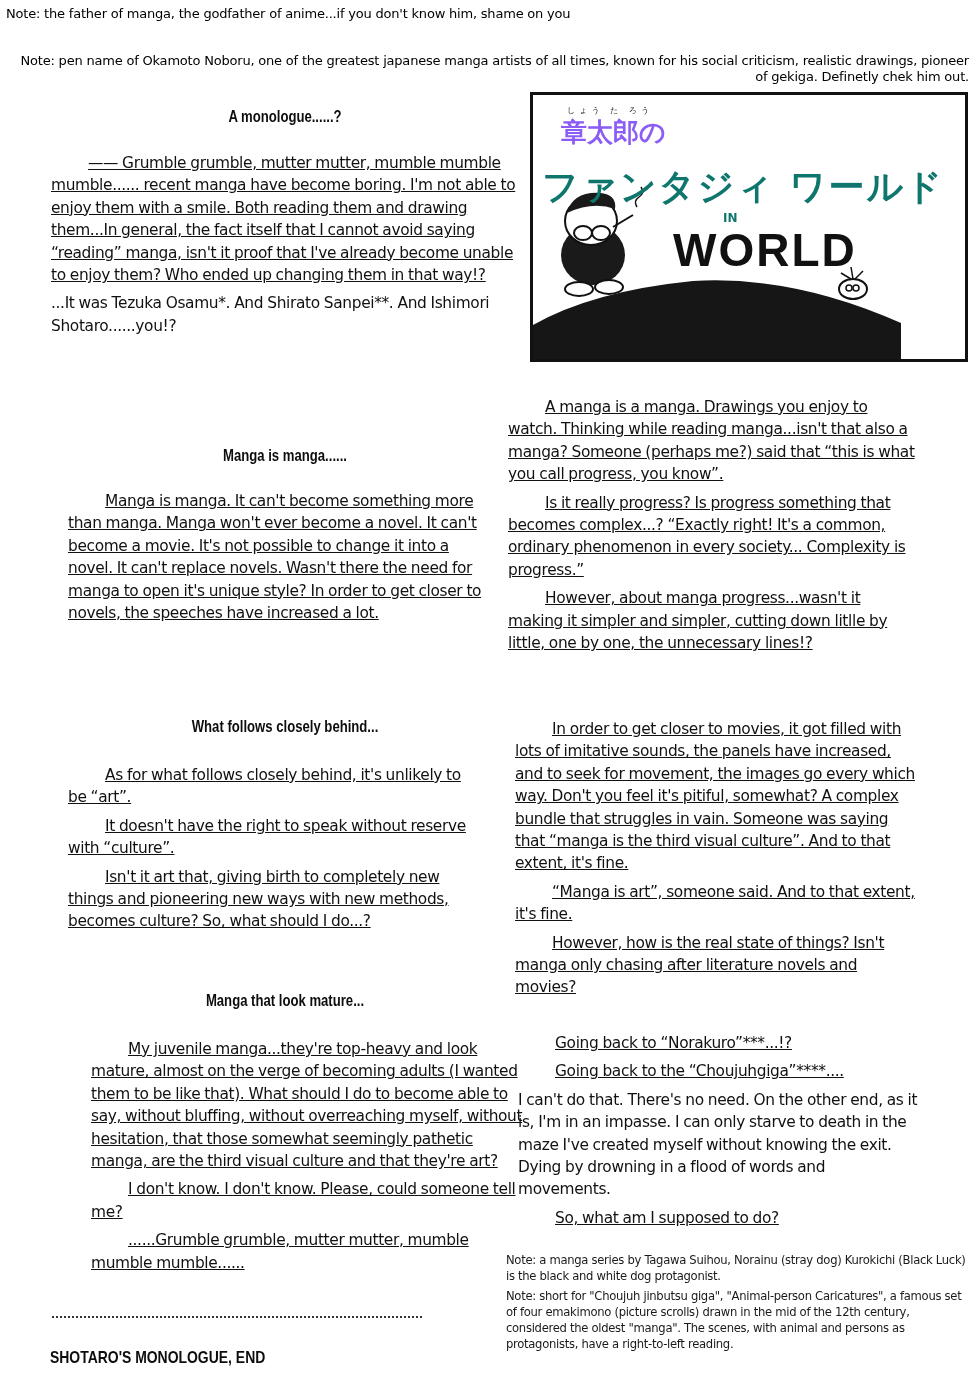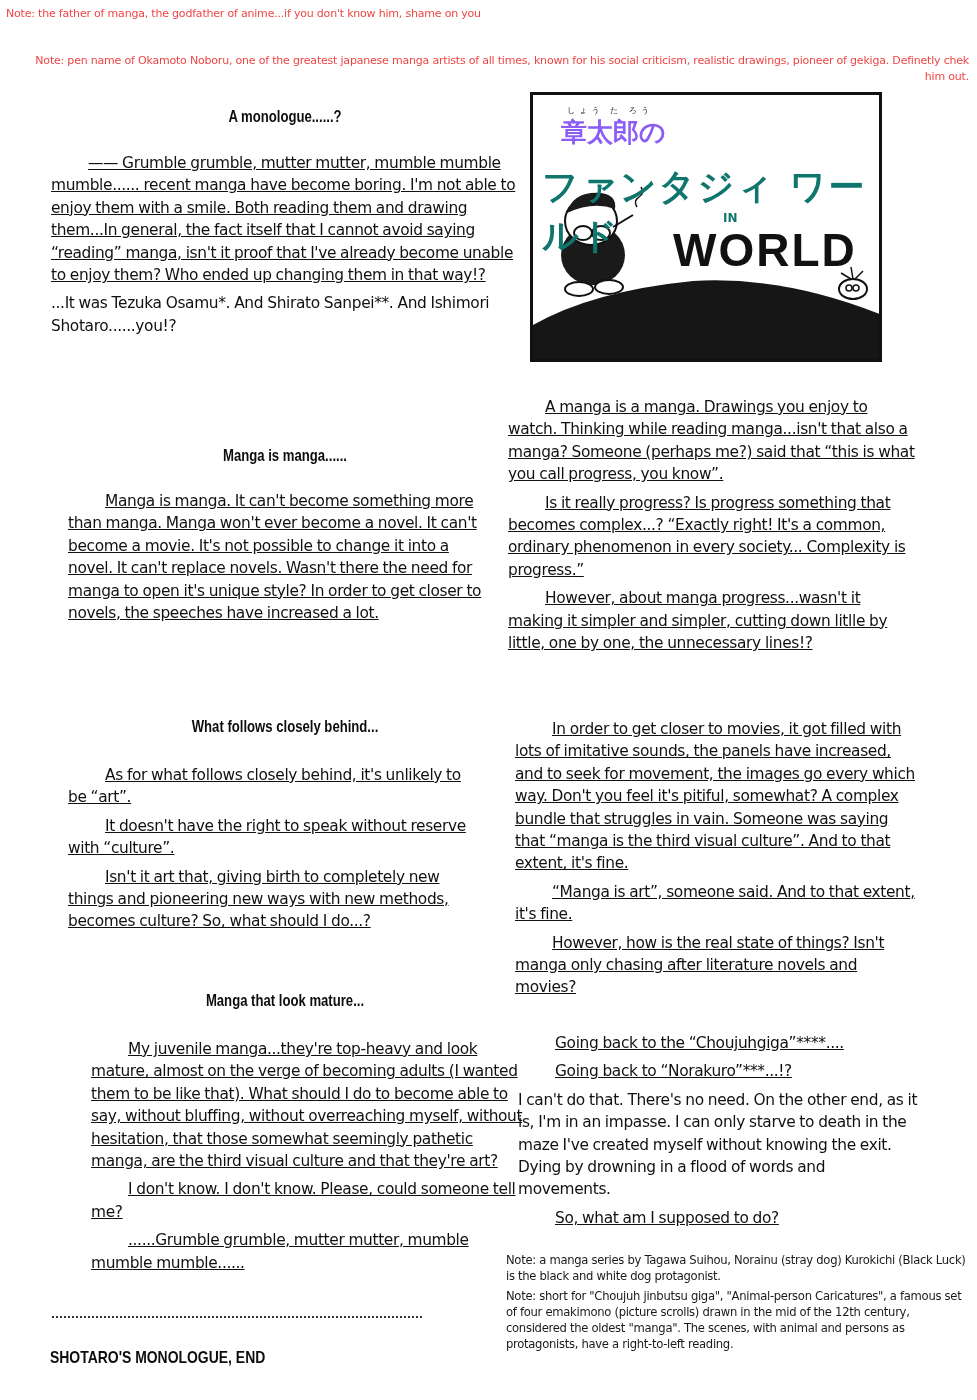--- a/index.html
+++ b/index.html
@@ -2,23 +2,23 @@
 <html><head>
   <meta charset="utf-8">
   <style>
     * { box-sizing: border-box; margin: 0; padding: 0; }
     html, body { width: 977px; height: 1400px; background: #ffffff; overflow: hidden; }
     body { position: relative; color: #111; font-family: "DejaVu Sans", sans-serif; }
 
     .note {
       position: absolute;
       font-family: "DejaVu Sans", sans-serif;
-      font-size: 11px;
+      font-size: 13px;
       line-height: 16px;
-      color: #ef4444;
+      color: #000000;
       letter-spacing: -0.2px;
     }
     .note-top-1 { left: 6px; top: 6px; width: 900px; }
     .note-top-2 { right: 8px; top: 26px; width: 950px; text-align: right; margin-top: 27px; }
 
     .heading {
       position: absolute;
       font-family: "Liberation Sans", sans-serif;
       font-weight: bold;
       font-size: 16px;
@@ -36,21 +36,21 @@
       line-height: 22.4px;
       color: #111;
       letter-spacing: -0.35px;
       word-spacing: -0.5px;
     }
     .body-block p { margin-bottom: 6px; }
     .body-block p.indent { text-indent: 37px; text-decoration: underline; }
 
     .illustration {
       position: absolute;
-      left: 530px; top: 92px; width: 352px; height: 270px;
+      left: 530px; top: 92px; width: 438px; height: 270px;
       border: 3px solid #111;
       background: #fff;
       overflow: hidden;
     }
     .illu-furigana {
       position: absolute; left: 34px; top: 10px;
       font-size: 8px; letter-spacing: 4px; color: #222;
       font-family: "DejaVu Sans", sans-serif;
     }
     .illu-kanji {
@@ -166,22 +166,22 @@
 </div>
 
 <div class="heading" style="left:140px; top:992px; width:290px;">Manga that look mature...</div>
 <div class="body-block" style="left:51px; top:1038px; width:440px;margin-left:40px;">
   <p class="indent">My juvenile manga...they're top-heavy and look mature, almost on the verge of becoming adults (I wanted them to be like that). What should I do to become able to say, without bluffing, without overreaching myself, without hesitation, that those somewhat seemingly pathetic manga, are the third visual culture and that they're art?</p>
   <p class="indent">I don't know. I don't know. Please, could someone tell me?</p>
   <p class="indent">......Grumble grumble, mutter mutter, mumble mumble mumble......</p>
 </div>
 
 <div class="body-block" style="left:518px; top:1032px; width:400px;">
+  <p class="indent">Going back to “Norakuro”***...!?</p>
   <p class="indent">Going back to the “Choujuhgiga”****....</p>
-  <p class="indent">Going back to “Norakuro”***...!?</p>
   <p>I can't do that. There's no need. On the other end, as it is, I'm in an impasse. I can only starve to death in the maze I've created myself without knowing the exit. Dying by drowning in a flood of words and movements.</p>
   <p class="indent">So, what am I supposed to do?</p>
 </div>
 
 <div class="dotted-rule"></div>
 <div class="end-label">SHOTARO'S MONOLOGUE, END</div>
 
 <div class="footnotes">
   <p>Note: a manga series by Tagawa Suihou, Norainu (stray dog) Kurokichi (Black Luck) is the black and white dog protagonist.</p>
   <p>Note: short for "Choujuh jinbutsu giga", "Animal-person Caricatures", a famous set of four emakimono (picture scrolls) drawn in the mid of the 12th century, considered the oldest "manga". The scenes, with animal and persons as protagonists, have a right-to-left reading.</p>

